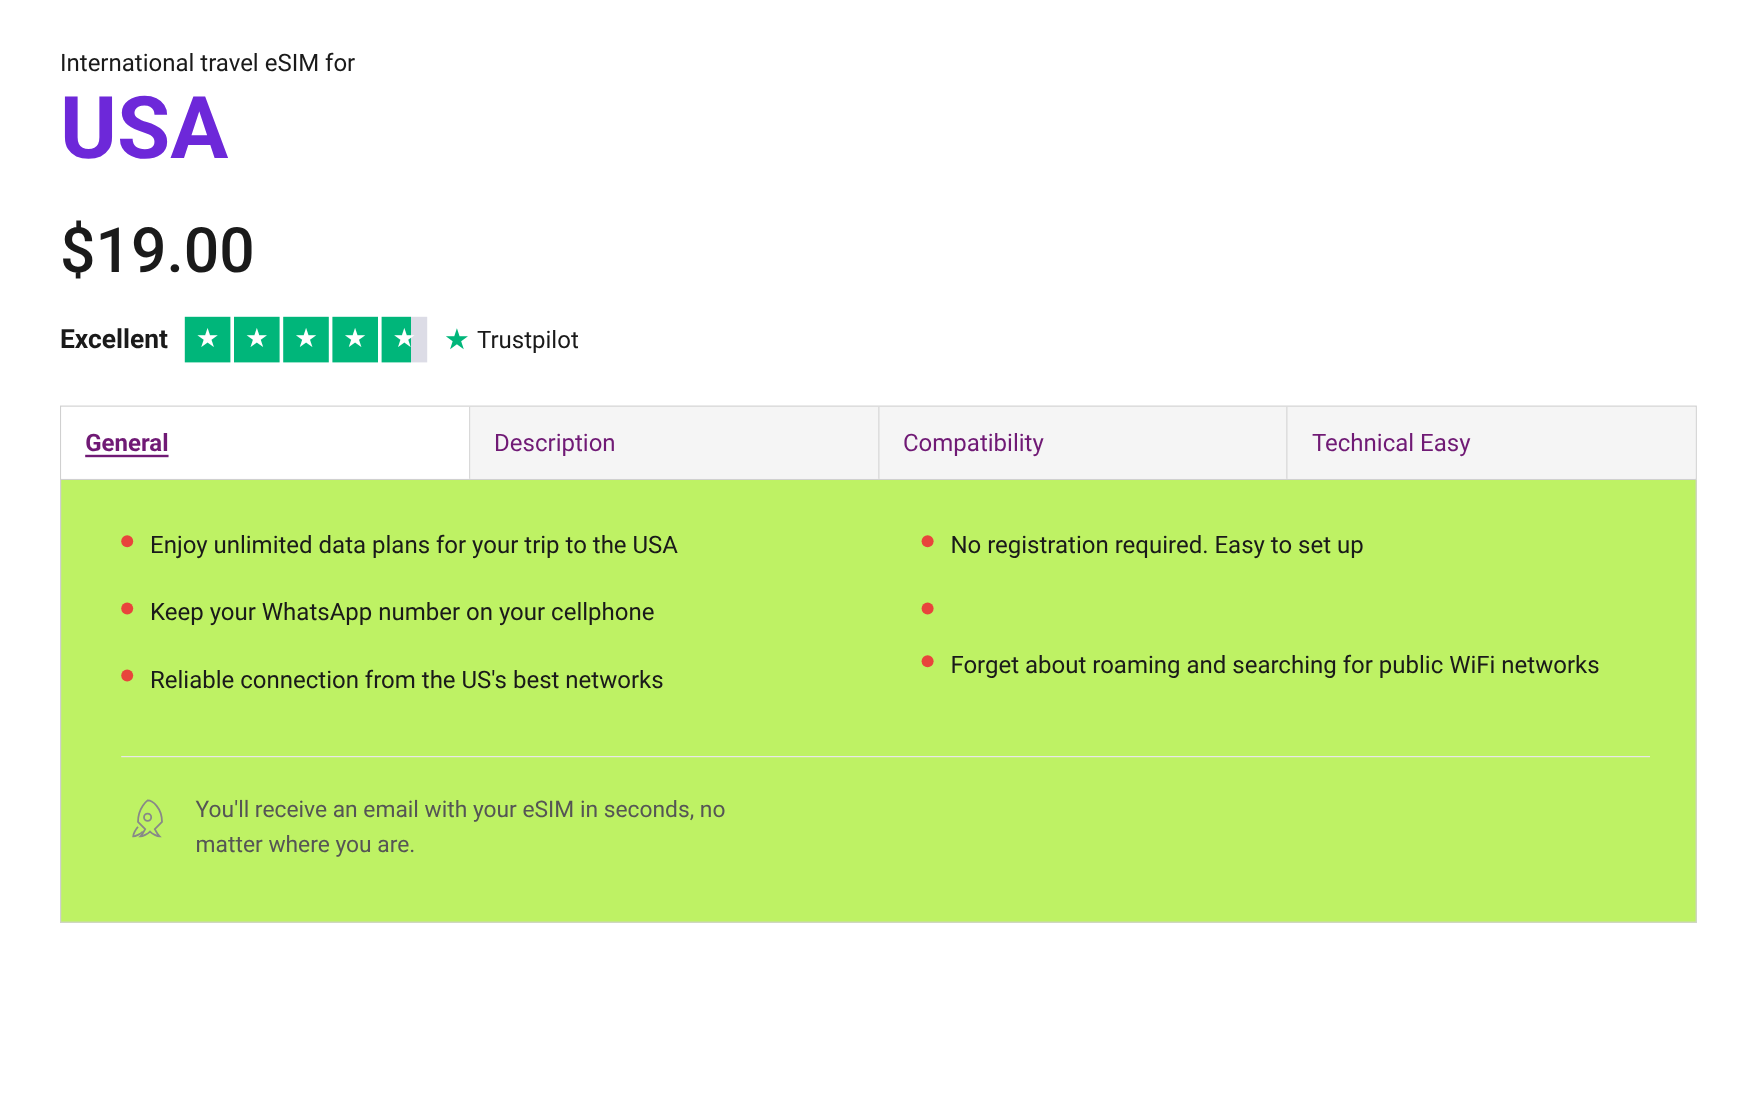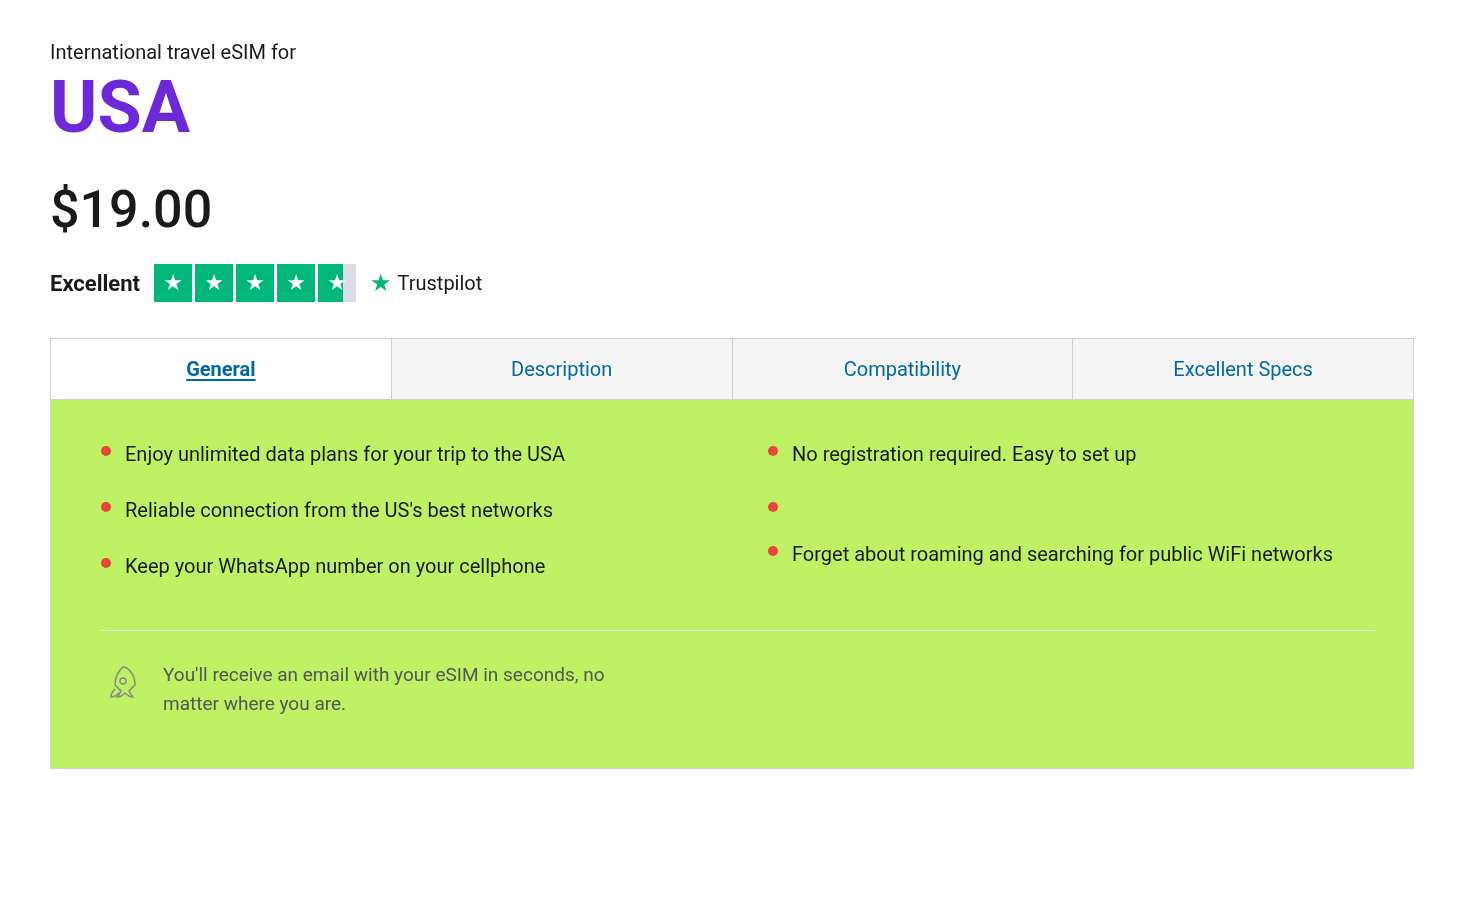--- a/index.html
+++ b/index.html
@@ -92,27 +92,26 @@
     .tabs {
       display: flex;
       border: 1px solid #d0d0d0;
       background: #f5f5f5;
       margin-bottom: 0;
     }
 
     .tab {
       flex: 1;
       padding: 18px 20px;
-      text-align: center;
       font-size: 20px;
       font-weight: 400;
       cursor: pointer;
       border-right: 1px solid #d0d0d0;
       background: #f5f5f5;
-      color: #0369a1;
+      color: #701a75;
     }
 
     .tab:last-child {
       border-right: none;
     }
 
     .tab.active {
       background: #ffffff;
       font-weight: 700;
       text-decoration: underline;
@@ -213,38 +212,38 @@
     <div class="trustpilot-brand">
       <span class="trustpilot-brand-star">★</span>
       <span>Trustpilot</span>
     </div>
   </div>
 
   <div class="tabs">
     <div class="tab active">General</div>
     <div class="tab">Description</div>
     <div class="tab">Compatibility</div>
-    <div class="tab">Excellent Specs</div>
+    <div class="tab">Technical Easy</div>
   </div>
 
   <div class="content-area">
     <div class="bullets-grid">
 
       <ul class="bullet-list">
         <li class="bullet-item">
           <span class="bullet-dot"></span>
           <span>Enjoy unlimited data plans for your trip to the USA</span>
         </li>
         <li class="bullet-item">
           <span class="bullet-dot"></span>
+          <span>Keep your WhatsApp number on your cellphone</span>
+        </li>
+        <li class="bullet-item">
+          <span class="bullet-dot"></span>
           <span>Reliable connection from the US's best networks</span>
-        </li>
-        <li class="bullet-item">
-          <span class="bullet-dot"></span>
-          <span>Keep your WhatsApp number on your cellphone</span>
         </li>
       </ul>
 
       <ul class="bullet-list">
         <li class="bullet-item">
           <span class="bullet-dot"></span>
           <span>No registration required. Easy to set up</span>
         </li>
         <li class="bullet-item">
           <span class="bullet-dot"></span>

